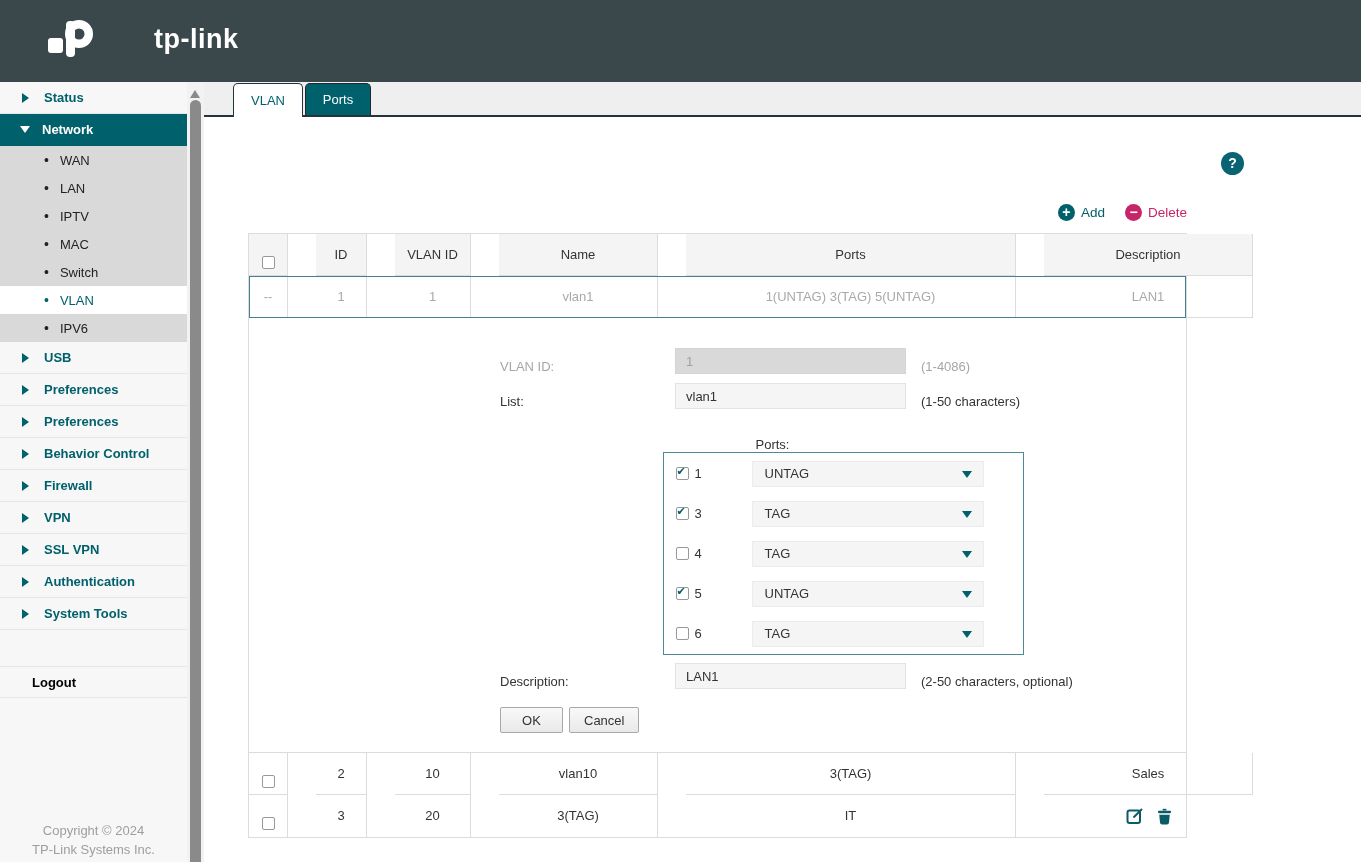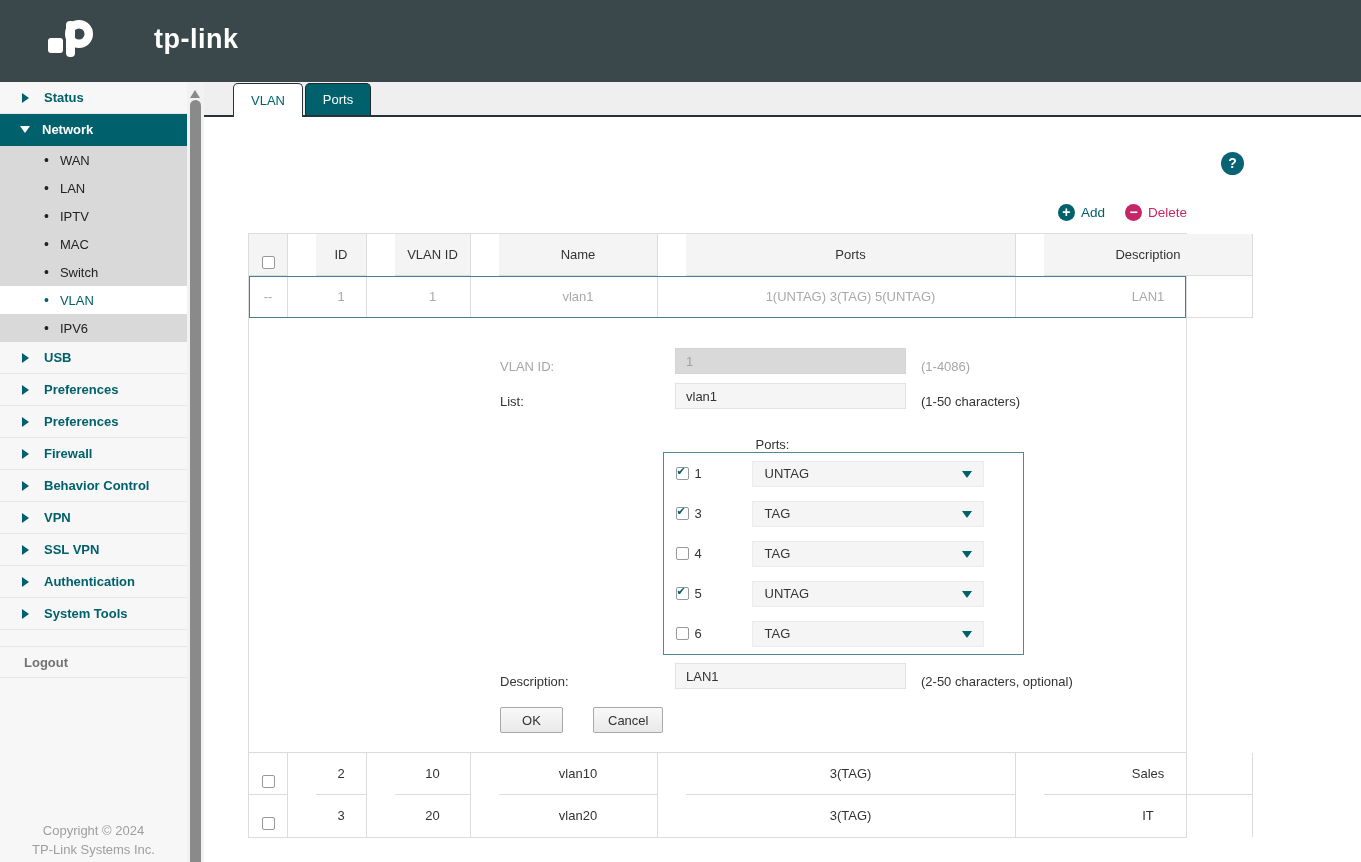--- a/index.html
+++ b/index.html
@@ -18,22 +18,22 @@
   .arr-right { width:0; height:0; border:5px solid transparent; border-left:7px solid #00606b;
     margin-left:22px; margin-right:10px; }
   .side-item.active { background:#00606b; color:#fff; border-bottom:1px solid #00606b; }
   .arr-down { width:0; height:0; border:5px solid transparent; border-top:7px solid #fff;
     margin-left:20px; margin-right:12px; margin-top:5px; }
   .sub-item { height:28px; display:flex; align-items:center; background:#d9d9d9;
     color:#222; padding-left:44px; cursor:pointer; }
   .sub-item .bullet { margin-right:11px; font-size:14px; color:#222; }
   .sub-item.selected { background:#fff; color:#00606b; }
   .sub-item.selected .bullet { color:#00606b; }
-  .logout { margin-top:16px; height:32px; display:flex; align-items:center;
-    padding-left:24px; color:#737373; font-weight:bold; border-top:1px solid #e6e6e6;
+  .logout { margin-top:36px; height:32px; display:flex; align-items:center;
+    padding-left:32px; color:#000000; font-weight:bold; border-top:1px solid #e6e6e6;
     border-bottom:1px solid #e6e6e6; cursor:pointer; }
   .copyright { position:absolute; left:0; bottom:2px; width:187px; text-align:center;
     color:#9e9e9e; line-height:1.45; }
 
   
   .vscroll { position:absolute; left:187px; top:82px; width:17px; height:780px; background:#f2f2f2; }
   .vscroll .up { position:absolute; left:3px; top:3px; width:0; height:0;
     border:5.5px solid transparent; border-bottom:8px solid #8a8a8a; }
   .vscroll .thumb { position:absolute; left:3px; top:18px; width:11px; height:762px;
     background:#8a8a8a; border-radius:6px 6px 0 0; }
@@ -95,21 +95,21 @@
   .frow-ports .flabel { padding-top:5px; }
   .ports-box { width:361px; border:1px solid #4d8a96; padding:8px 0 7px 0; background:#fff; }
   .port-row { position:relative; height:26px; margin-bottom:14px; }
   .port-row:last-child { margin-bottom:0; }
   .port-row .cb { position:absolute; left:12px; top:6px; }
   .port-num { position:absolute; left:31px; top:0; line-height:26px; }
   .pselect { position:absolute; left:88px; top:0; width:232px; height:26px; background:#f5f5f5;
     border:1px solid #ececec; line-height:24px; padding-left:12px; color:#333; cursor:pointer; }
   .pselect .caret { position:absolute; right:11px; top:9px; width:0; height:0;
     border:5px solid transparent; border-top:7px solid #00606b; border-bottom:none; }
-  .btnrow { display:flex; margin-left:251px; margin-top:18px; gap:30px; }
+  .btnrow { display:flex; margin-left:251px; margin-top:18px; gap:6px; }
   .btn { min-width:63px; height:26px; background:linear-gradient(#f9f9f9,#e9e9e9);
     border:1px solid #a8a8a8; border-radius:2px; font-size:13px; color:#333;
     padding:0 14px; cursor:pointer; font-family:inherit; }
 </style>
 </head>
 <body>
 
 <div class="header">
   <div class="logo">
     <svg width="52" height="50" viewBox="0 0 52 50">
@@ -167,25 +167,25 @@
   <div class="side-item">
     <span class="arr-right"></span>
     <span>Preferences</span>
   </div>
   <div class="side-item">
     <span class="arr-right"></span>
     <span>Preferences</span>
   </div>
   <div class="side-item">
     <span class="arr-right"></span>
+    <span>Behavior Control</span>
+  </div>
+  <div class="side-item">
+    <span class="arr-right"></span>
     <span>Firewall</span>
-  </div>
-  <div class="side-item">
-    <span class="arr-right"></span>
-    <span>Behavior Control</span>
   </div>
   <div class="side-item">
     <span class="arr-right"></span>
     <span>VPN</span>
   </div>
   <div class="side-item">
     <span class="arr-right"></span>
     <span>SSL VPN</span>
   </div>
   <div class="side-item">
@@ -358,21 +358,20 @@
         </span>
       </div>
     </div>
 
     <div class="trow">
       <div class="td" style="border-bottom:none">
         <input type="checkbox" class="cb" style="">
       </div>
       <div class="td" style="border-bottom:none">3</div>
       <div class="td" style="border-bottom:none">20</div>
-      <div class="td" style="border-bottom:none">vlan20</div>
       <div class="td" style="border-bottom:none">3(TAG)</div>
       <div class="td" style="border-bottom:none">IT</div>
       <div class="td td-op" style="border-bottom:none">
         <span class="opico">
           <svg width="18" height="18" viewBox="0 0 18 18">
               <rect x="1.5" y="3.5" width="12.5" height="12.5" rx="2" fill="none" stroke="currentColor" stroke-width="2"></rect>
               <path d="M7.5 10.5 L16 2" stroke="currentColor" stroke-width="2" fill="none"></path>
             </svg>
         </span>
         <span class="opico">

